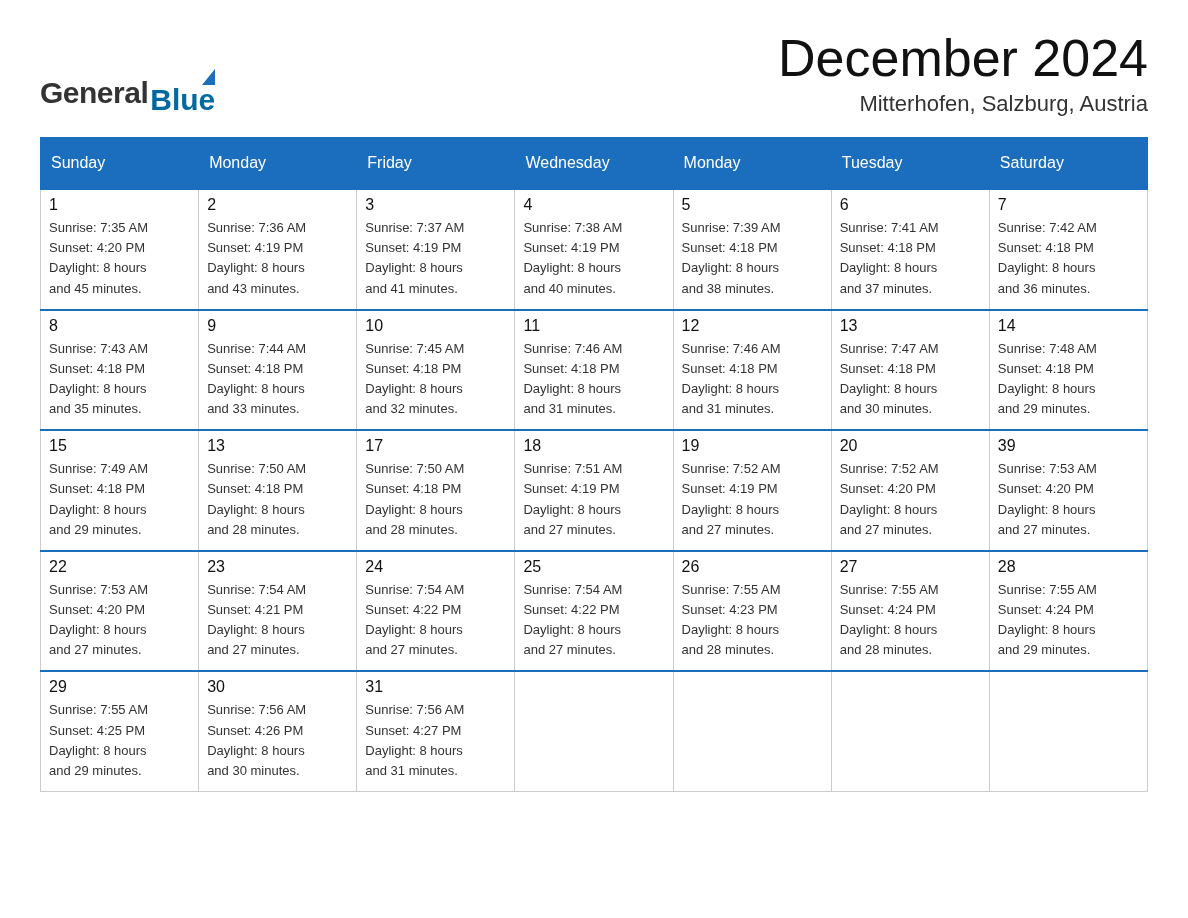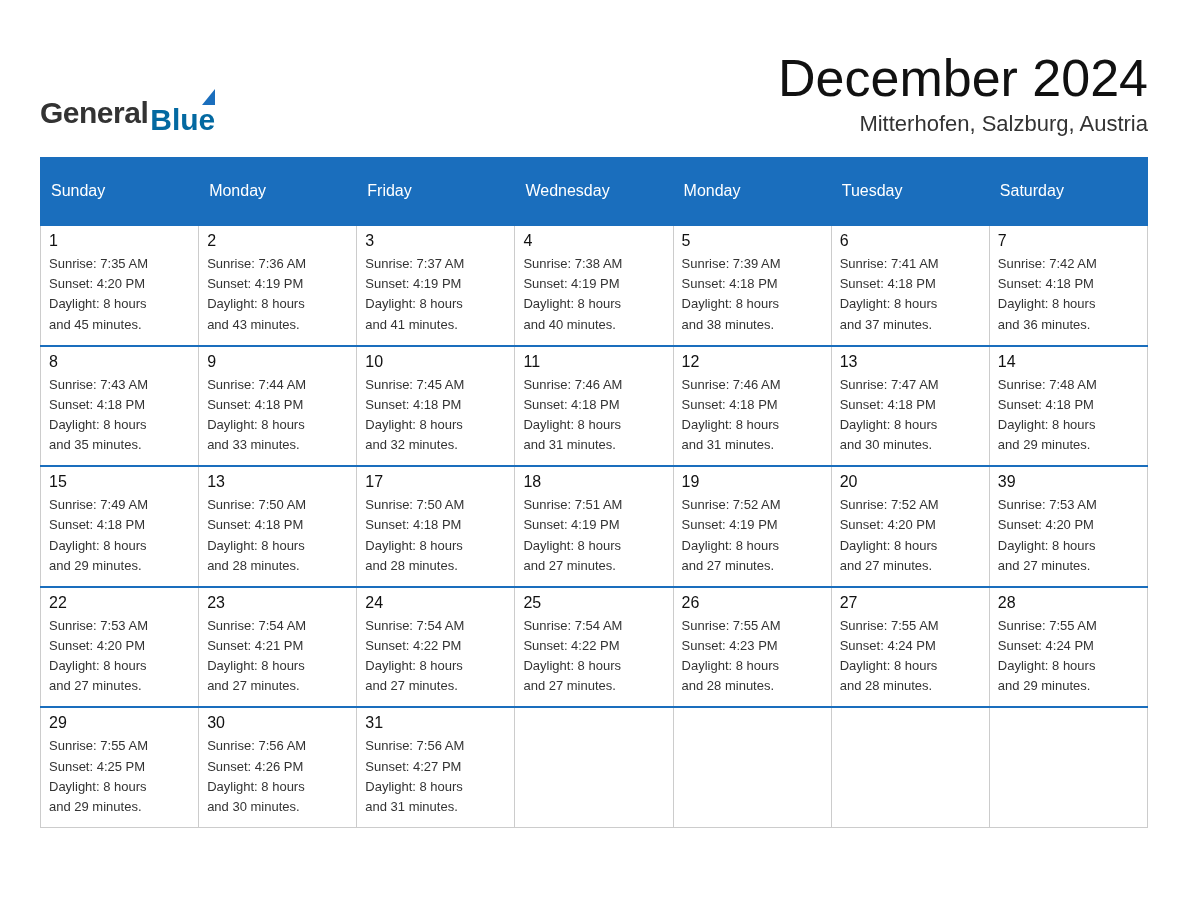--- a/index.html
+++ b/index.html
@@ -11,21 +11,20 @@
       min-height: 918px;
     }
     .header-area {
       display: flex;
       justify-content: space-between;
       align-items: flex-end;
       margin-bottom: 20px;
     }
     .title-area {
       text-align: right;
-      margin-top: 20px;
     }
     .month-title {
       font-size: 52px;
       font-weight: normal;
       color: #111;
       line-height: 1.1;
     }
     .location-title {
       font-size: 22px;
       color: #333;
@@ -34,21 +33,21 @@
     .calendar-table {
       width: 100%;
       border-collapse: collapse;
       border: 1px solid #1a6ebd;
     }
     .calendar-table thead tr th {
       background-color: #1a6ebd;
       color: white;
       font-size: 16px;
       font-weight: normal;
-      padding: 24px 10px;
+      padding: 16px 10px;
       text-align: left;
       border: 1px solid #1a6ebd;
     }
     .calendar-table tbody tr td {
       vertical-align: top;
       padding: 6px 8px 10px 8px;
       border: 1px solid #ccc;
       border-top: 2px solid #1a6ebd;
       font-size: 13px;
       color: #333;

